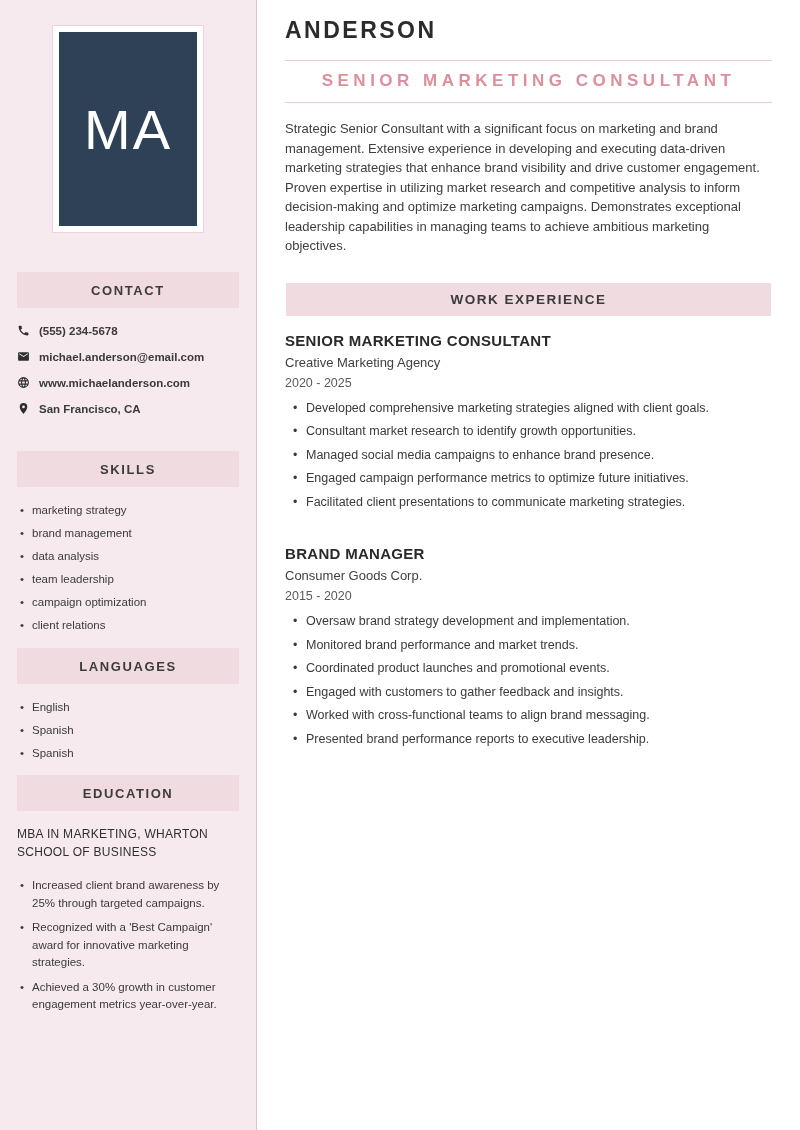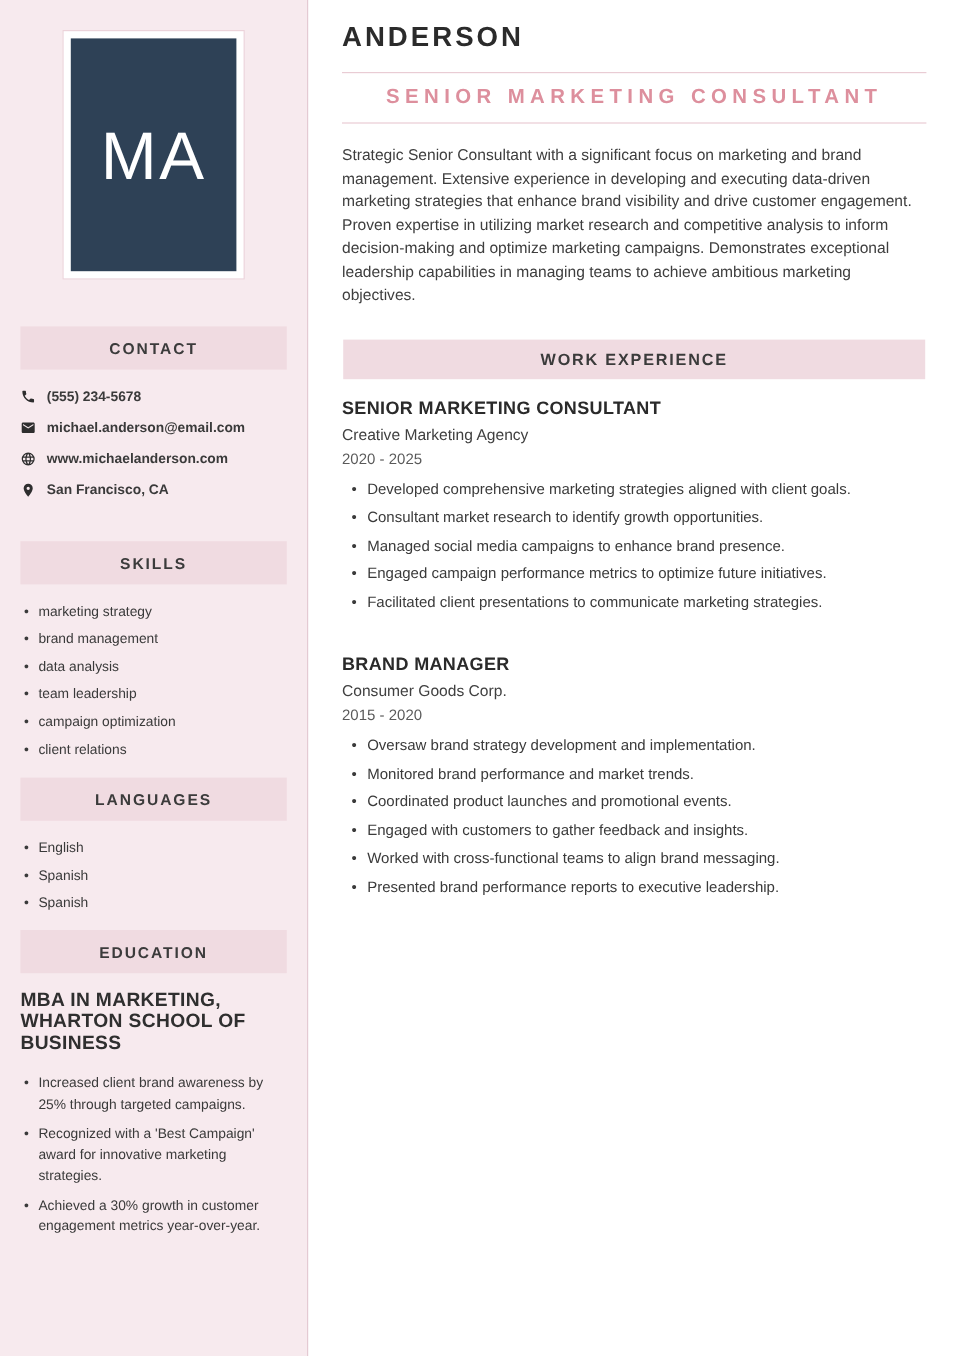--- a/index.html
+++ b/index.html
@@ -23,21 +23,21 @@
   .band.b-education{margin-top:15px;}
   .band.b-achievements{margin-top:25px;}
   .contact-list{list-style:none;margin:16px 17px 0;font-weight:bold;}
   .contact-list li{display:flex;align-items:center;gap:9px;margin-bottom:13px;font-size:11.5px;color:#3a3a3a;}
   .cicon{width:13px;height:13px;flex-shrink:0;display:inline-flex;}
   .cicon svg{width:13px;height:13px;fill:#2e2e2e;}
   .side-list{list-style:none;margin:16px 17px 0 20px;}
   .side-list li{position:relative;padding-left:12px;font-size:11.5px;line-height:14px;margin-bottom:9px;color:#3a3a3a;}
   .side-list li::before{content:"\2022";position:absolute;left:0;color:#3a3a3a;}
   .side-list.achievements li{line-height:17.5px;margin-bottom:7px;}
-  .degree{margin:14px 17px 0;font-size:16px;font-weight:bold;line-height:18px;letter-spacing:.3px;color:var(--text_dark,#2f2f2f);}
+  .degree{margin:14px 17px 0;font-size:12px;font-weight:normal;line-height:18px;letter-spacing:.3px;color:var(--text_dark,#2f2f2f);}
 
   
   .main{flex:1;padding:14px 28px 0 28px;background:#fff;}
   .first-name{font-family:"DejaVu Serif",serif;font-style:italic;font-weight:400;font-size:52px;line-height:60px;color:#2b2b2b;}
   .last-name{font-size:23px;font-weight:bold;letter-spacing:2.5px;color:#2b2b2b;margin-top:3px;}
   .rule{border:none;border-top:1px solid var(--rule,#e9ccd4);margin-top:16px;}
   .job-title{margin:10px 0 0;text-align:center;color:var(--rose,#dd8f9d);font-weight:bold;font-size:17px;letter-spacing:4.5px;}
   .rule.r2{margin-top:11px;}
   .summary{margin-top:16px;font-size:13px;line-height:19.5px;color:var(--text_body,#3e3e3e);}
   .main-band{margin:27px 1px 0;height:33px;font-size:13.5px;letter-spacing:1.5px;}

